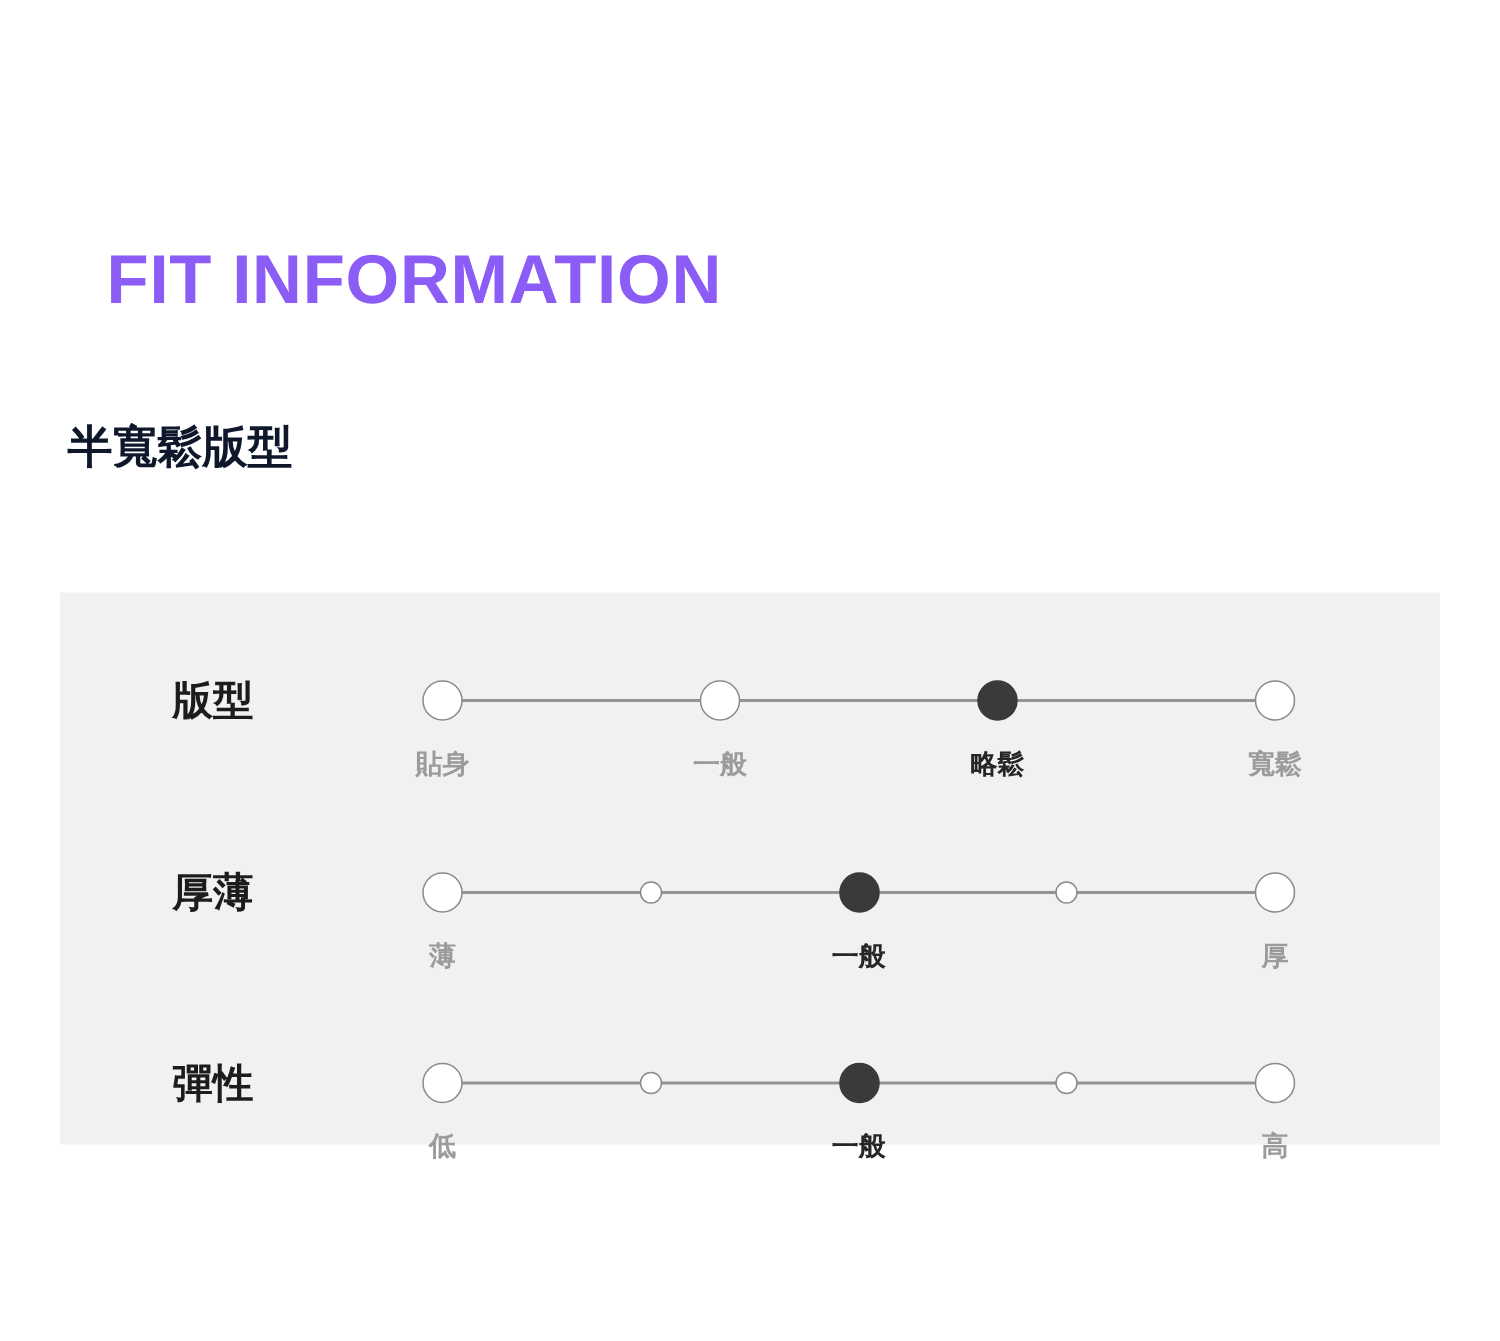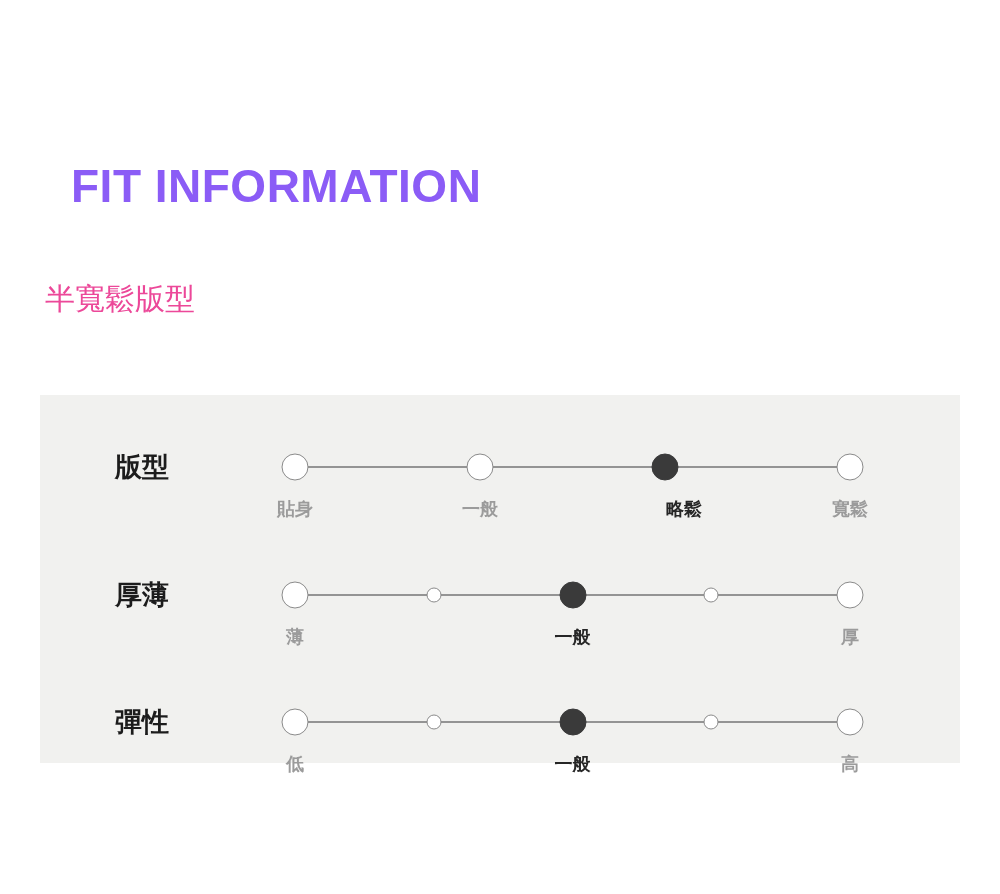--- a/index.html
+++ b/index.html
@@ -24,22 +24,22 @@
     letter-spacing: 0.5px;
     color: #8b5cf6;
     line-height: 1.15;
     margin-left: 26px;
   }
   .subtitle {
     position: absolute;
     left: 45px;
     top: 282px;
     font-size: 30px;
-    font-weight: 400;
-    color: #ec4899;
+    font-weight: 700;
+    color: #0f172a;
     line-height: 1.15;
   }
   .panel {
     position: absolute;
     left: 40px;
     top: 395px;
     width: 920px;
     height: 368px;
     background: var(--panel-bg, #f1f1ef);
   }
@@ -112,21 +112,21 @@
       <div class="fit-row" style="top: 72px;">
         <div class="row-label">版型</div>
         <div class="track">
           <div class="track-line"></div>
           <div class="dot large" style="left: 0%;"></div>
           <div class="dot large" style="left: 33.3333%;"></div>
           <div class="dot large filled" style="left: 66.6667%;"></div>
           <div class="dot large" style="left: 100%;"></div>
           <div class="scale-label" style="left: 0%;">貼身</div>
           <div class="scale-label" style="left: 33.3333%;">一般</div>
-          <div class="scale-label selected" style="left: 66.6667%; margin-left: 19px;">略鬆</div>
+          <div class="scale-label selected" style="left: 66.6667%;">略鬆</div>
           <div class="scale-label" style="left: 100%;">寬鬆</div>
         </div>
       </div>
       <div class="fit-row" style="top: 200px;">
         <div class="row-label">厚薄</div>
         <div class="track">
           <div class="track-line"></div>
           <div class="dot large" style="left: 0%;"></div>
           <div class="dot small" style="left: 25%;"></div>
           <div class="dot large filled" style="left: 50%;"></div>

